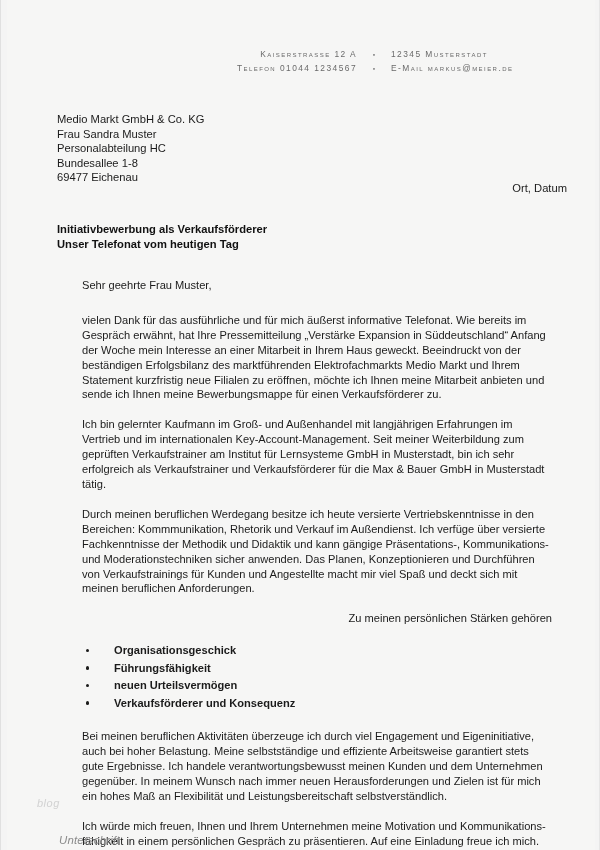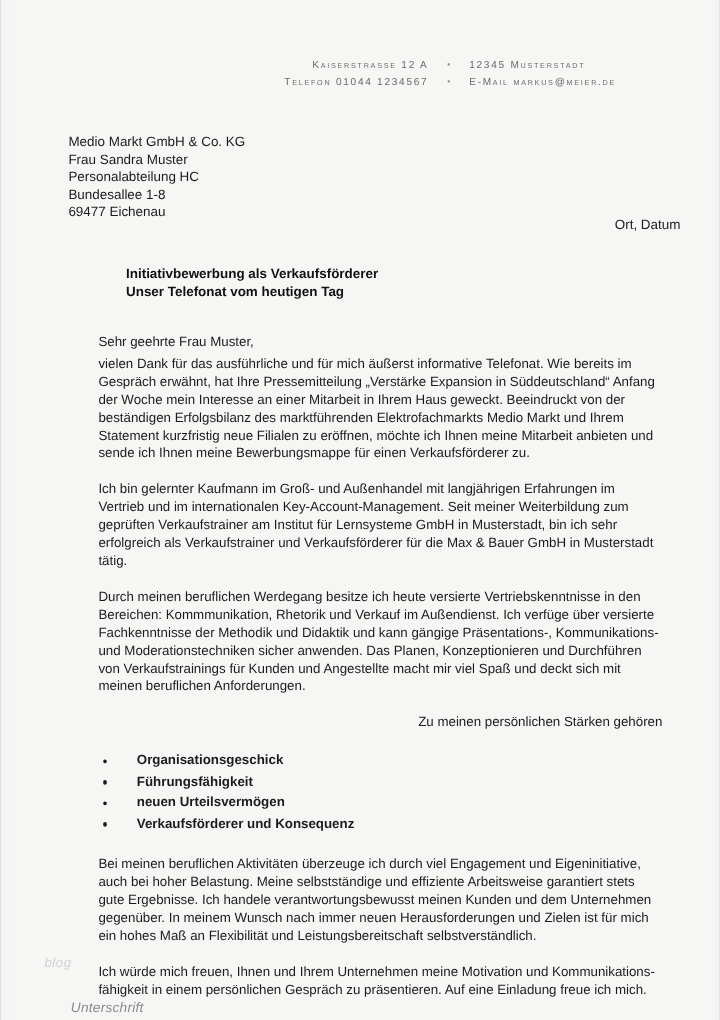--- a/index.html
+++ b/index.html
@@ -92,40 +92,39 @@
     color: #1b1b1b;
   }
 
   .subject {
     position: absolute;
     left: 50px;
     top: 222px;
     font-size: 11.2px;
     line-height: 15px;
     color: #111;
-    margin-left: 48px;
   }
   .subject-main { font-weight: bold; }
   .subject-sub  { font-weight: bold; }
 
   .body {
     position: absolute;
     left: 75px;
     top: 278px;
     width: 470px;
     font-size: 11.1px;
     line-height: 14.9px;
     color: #1b1b1b;
     text-align: left;
   }
   .body p {
     margin: 0 0 15px 0;
   }
   .body p.salutation {
-    margin-bottom: 4px;
+    margin-bottom: 20px;
   }
   .body p.lead-in {
     margin-bottom: 16px;
     text-align: right;
   }
 
   ul.strengths {
     list-style: none;
     margin: 0 0 17px 0;
     padding: 0;

